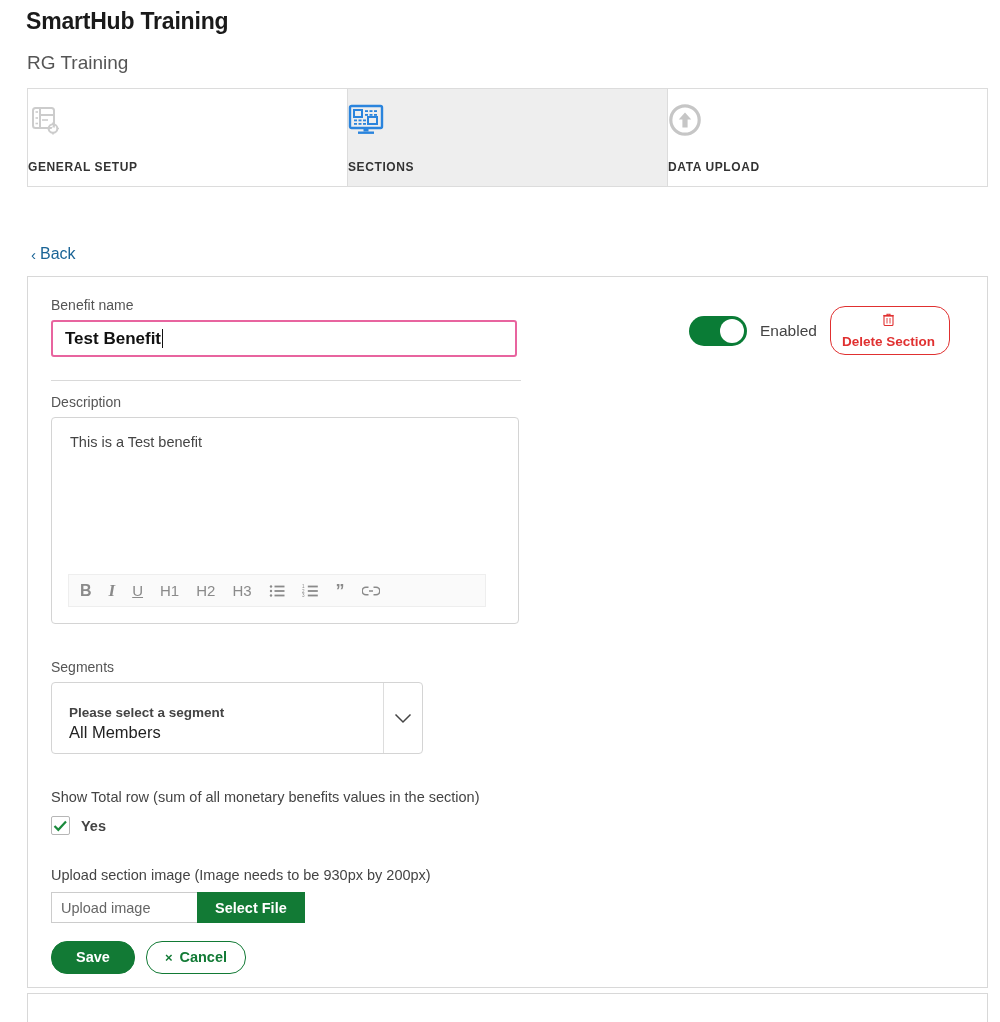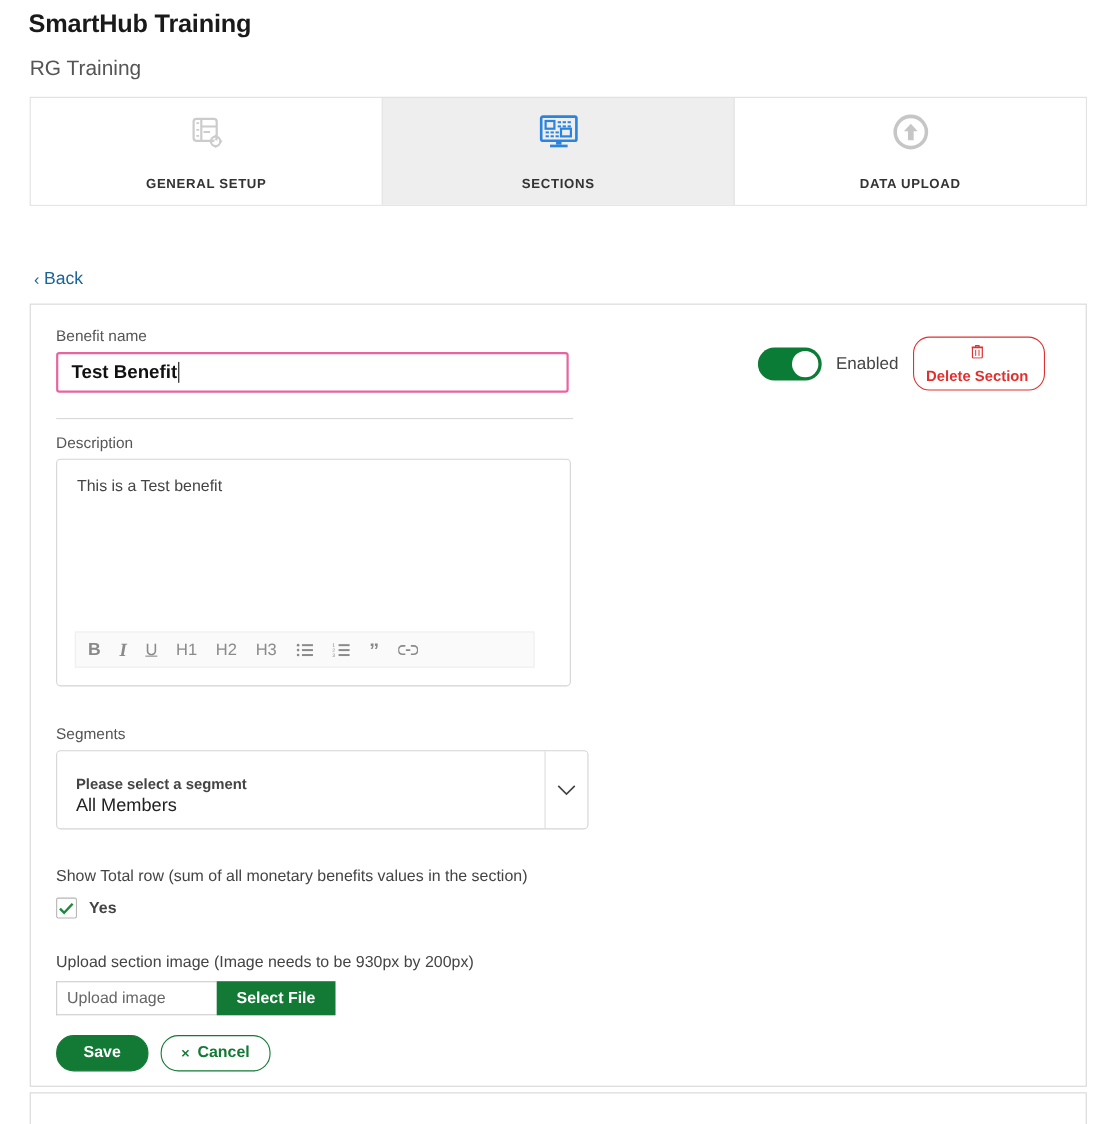--- a/index.html
+++ b/index.html
@@ -38,21 +38,21 @@
     left: 27px; top: 88px;
     width: 961px; height: 99px;
     display: flex;
     border: 1px solid #dcdcdc;
     background: #ffffff;
   }
   .tab {
     flex: 1 1 0;
     display: flex;
     flex-direction: column;
-    align-items: center;
+    align-items: flex-start;
     justify-content: center;
     gap: 22px;
     border-right: 1px solid #dcdcdc;
     cursor: pointer;
     background: #ffffff;
   }
   .tab:last-child { border-right: none; }
   .tab.active { background: #eeeeee; }
   .tab-label {
     font-size: 12px;
@@ -208,21 +208,21 @@
   }
   .tb-btn.bold { font-weight: bold; font-size: 16px; }
   .tb-btn.italic { font-style: italic; font-family: "Liberation Serif", serif; font-size: 17px; font-weight: bold; }
   .tb-btn.underline { text-decoration: underline; font-size: 15px; }
   .tb-btn.hx { font-size: 15px; }
   .tb-btn.quote { font-weight: bold; font-size: 18px; }
 
   
   .seg-wrap { position: absolute; left: 23px; top: 382px; width: 490px; }
   .select-box {
-    width: 484px;
+    width: 372px;
     height: 72px;
     border: 1px solid #d4d4d4;
     border-radius: 4px;
     background: #ffffff;
     display: flex;
     cursor: pointer;
   }
   .select-main {
     flex: 1;
     padding: 11px 0 0 17px;

